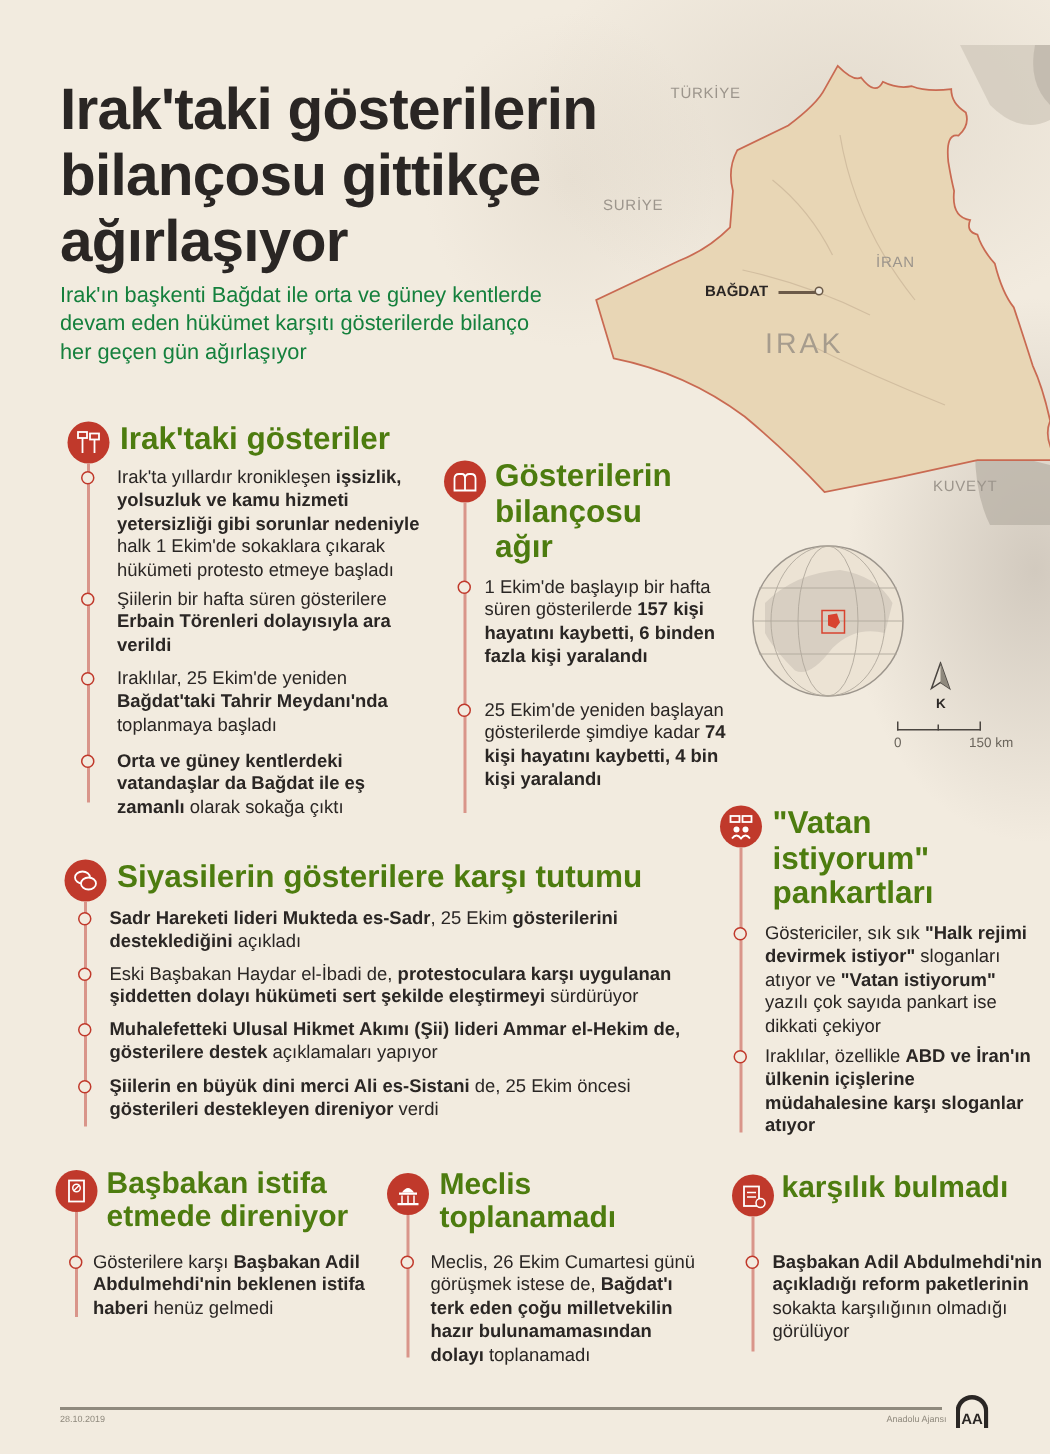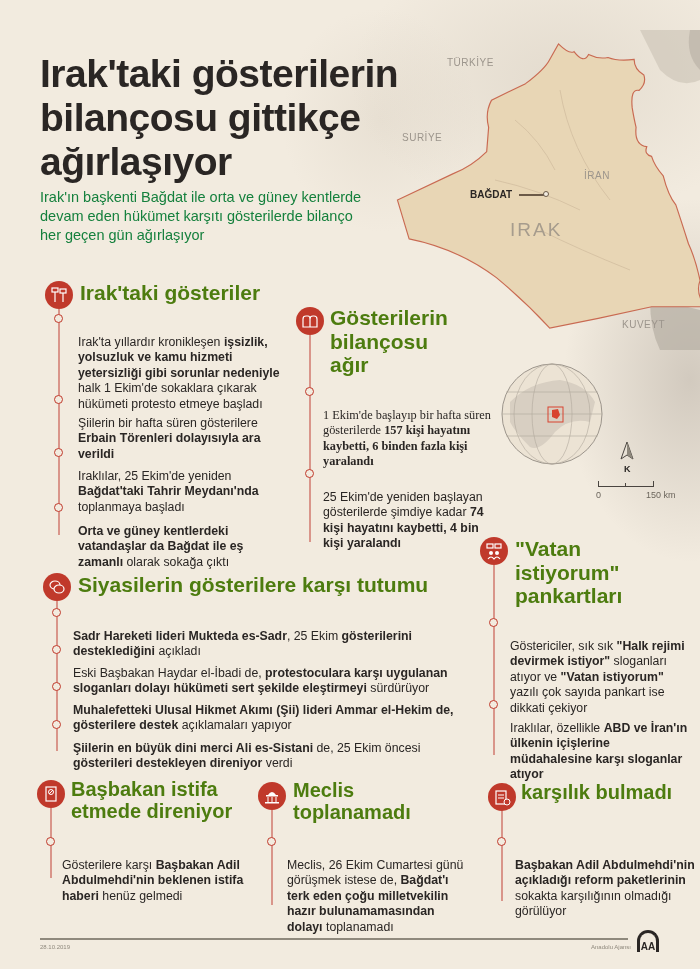--- a/index.html
+++ b/index.html
@@ -36,21 +36,21 @@
     background: #c0392b;
     display: flex; align-items: center; justify-content: center;
   }
   .vline {
     position: absolute; width: 2px; background: #d9958a;
   }
   .dot {
     position: absolute; width: 9px; height: 9px; border-radius: 50%;
     border: 1.5px solid #c0392b; background: #f2ebdf;
   }
-  .body-text { font-size: 12.3px; line-height: 15.4px; color: #2a2624; margin-top: 24px; }
+  .body-text { font-size: 12.3px; line-height: 15.4px; color: #2a2624; }
   .body-text b { font-weight: bold; }
   .para { position: absolute; }
   .footer-line { position: absolute; left: 40px; top: 938px; width: 588px; height: 2px; background: #8f897d; }
   .footer-date { position: absolute; left: 40px; top: 944px; font-size: 6px; color: #8f897d; }
   .footer-src { position: absolute; left: 591px; top: 944px; font-size: 6px; color: #8f897d; }
 </style>
 </head>
 <body>
 
 <div class="bg-shade"></div>
@@ -206,31 +206,31 @@
 <div class="abs" style="left:637px;top:930px;width:22px;height:22px;border-radius:50% 50% 0 0;border:3px solid #2a2624;border-bottom:none;display:flex;align-items:flex-end;justify-content:center;font-size:10px;font-weight:bold;color:#2a2624">AA</div>
 
 <div class="para body-text" style="left: 78px; top: 311px; width: 210px;"><span>Irak'ta yıllardır kronikleşen </span><b>işsizlik, yolsuzluk ve kamu hizmeti yetersizliği gibi sorunlar nedeniyle</b><span> halk 1 Ekim'de sokaklara çıkarak hükümeti protesto etmeye başladı</span></div>
 <div class="dot" style="left: 54px; top: 314px;"></div>
 <div class="para body-text" style="left: 78px; top: 392px; width: 210px;"><span>Şiilerin bir hafta süren gösterilere </span><b>Erbain Törenleri dolayısıyla ara</b><span> </span><b>verildi</b></div>
 <div class="dot" style="left: 54px; top: 395px;"></div>
 <div class="para body-text" style="left: 78px; top: 445px; width: 210px;"><span>Iraklılar, 25 Ekim'de yeniden </span><b>Bağdat'taki Tahrir Meydanı'nda</b><span> toplanmaya başladı</span></div>
 <div class="dot" style="left: 54px; top: 448px;"></div>
 <div class="para body-text" style="left: 78px; top: 500px; width: 210px;"><b>Orta ve güney kentlerdeki vatandaşlar da Bağdat ile eş zamanlı</b><span> olarak sokağa çıktı</span></div>
 <div class="dot" style="left: 54px; top: 503px;"></div>
-<div class="para body-text" style="left: 323px; top: 384px; width: 170px; font-family: Liberation Serif, serif;"><span>1 Ekim'de başlayıp bir hafta süren gösterilerde </span><b>157 kişi hayatını kaybetti, 6 binden fazla kişi yaralandı</b></div>
+<div class="para body-text" style="left: 323px; top: 384px; width: 170px;"><span>1 Ekim'de başlayıp bir hafta süren gösterilerde </span><b>157 kişi hayatını kaybetti, 6 binden fazla kişi yaralandı</b></div>
 <div class="dot" style="left: 305px; top: 387px;"></div>
 <div class="para body-text" style="left: 323px; top: 466px; width: 170px;"><span>25 Ekim'de yeniden başlayan gösterilerde şimdiye kadar </span><b>74 kişi hayatını kaybetti, 4 bin kişi yaralandı</b></div>
 <div class="dot" style="left: 305px; top: 469px;"></div>
 <div class="para body-text" style="left: 510px; top: 615px; width: 185px;"><span>Göstericiler, sık sık </span><b>"Halk rejimi devirmek istiyor"</b><span> sloganları atıyor ve </span><b>"Vatan istiyorum"</b><span> yazılı çok sayıda pankart ise dikkati çekiyor</span></div>
 <div class="dot" style="left: 489px; top: 618px;"></div>
 <div class="para body-text" style="left: 510px; top: 697px; width: 185px;"><span>Iraklılar, özellikle </span><b>ABD ve İran'ın ülkenin içişlerine müdahalesine karşı sloganlar atıyor</b></div>
 <div class="dot" style="left: 489px; top: 700px;"></div>
 <div class="para body-text" style="left: 73px; top: 605px; width: 400px;"><b>Sadr Hareketi lideri Mukteda es-Sadr</b><span>, 25 Ekim </span><b>gösterilerini desteklediğini</b><span> açıkladı</span></div>
 <div class="dot" style="left: 52px; top: 608px;"></div>
-<div class="para body-text" style="left: 73px; top: 642px; width: 400px;"><span>Eski Başbakan Haydar el-İbadi de, </span><b>protestoculara karşı uygulanan sloganları dolayı hükümeti sert şekilde eleştirmeyi</b><span> sürdürüyor</span></div>
+<div class="para body-text" style="left: 73px; top: 642px; width: 400px;"><span>Eski Başbakan Haydar el-İbadi de, </span><b>protestoculara karşı uygulanan şiddetten dolayı hükümeti sert şekilde eleştirmeyi</b><span> sürdürüyor</span></div>
 <div class="dot" style="left: 52px; top: 645px;"></div>
 <div class="para body-text" style="left: 73px; top: 679px; width: 400px;"><b>Muhalefetteki Ulusal Hikmet Akımı (Şii) lideri Ammar el-Hekim de, gösterilere destek</b><span> açıklamaları yapıyor</span></div>
 <div class="dot" style="left: 52px; top: 682px;"></div>
 <div class="para body-text" style="left: 73px; top: 717px; width: 400px;"><b>Şiilerin en büyük dini merci Ali es-Sistani</b><span> de, 25 Ekim öncesi </span><b>gösterileri destekleyen direniyor</b><span> verdi</span></div>
 <div class="dot" style="left: 52px; top: 720px;"></div>
 <div class="para body-text" style="left: 62px; top: 834px; width: 190px;"><span>Gösterilere karşı </span><b>Başbakan Adil Abdulmehdi'nin beklenen istifa haberi</b><span> henüz gelmedi</span></div>
 <div class="dot" style="left: 46px; top: 837px;"></div>
 <div class="para body-text" style="left: 287px; top: 834px; width: 185px;"><span>Meclis, 26 Ekim Cumartesi günü görüşmek istese de, </span><b>Bağdat'ı terk eden çoğu milletvekilin hazır bulunamamasından dolayı</b><span> toplanamadı</span></div>
 <div class="dot" style="left: 267px; top: 837px;"></div>
 <div class="para body-text" style="left: 515px; top: 834px; width: 180px;"><b>Başbakan Adil Abdulmehdi'nin açıkladığı reform paketlerinin</b><span> sokakta karşılığının olmadığı görülüyor</span></div>

